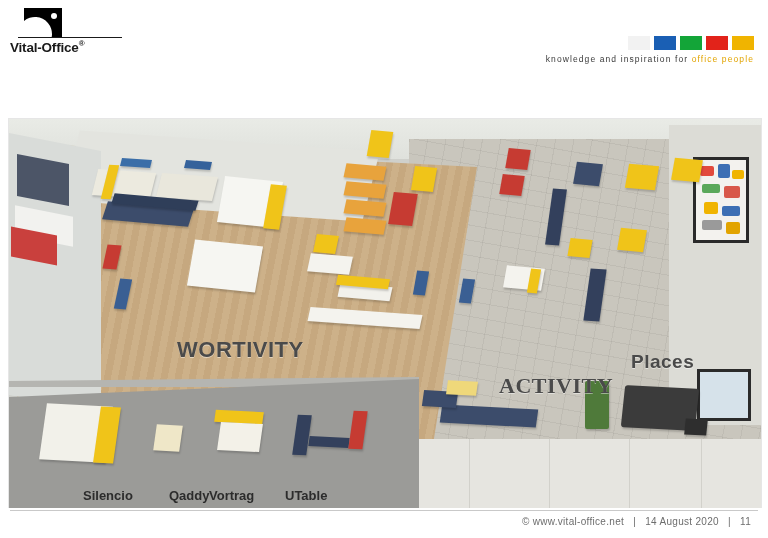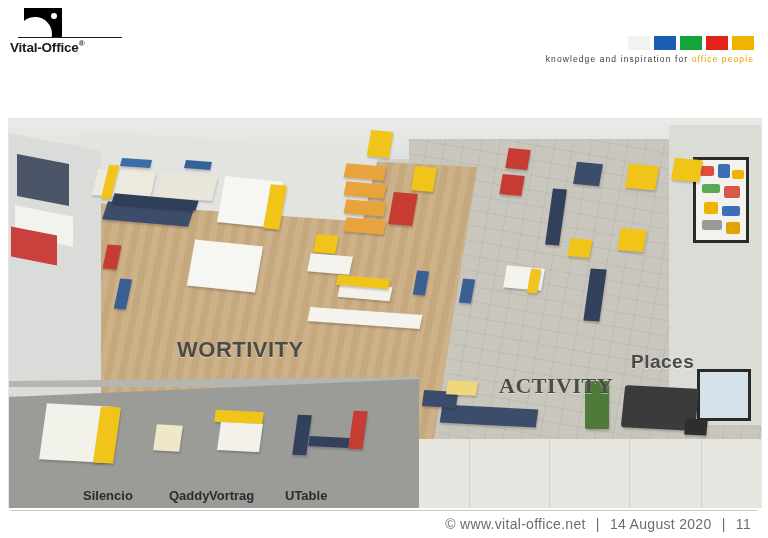--- a/index.html
+++ b/index.html
@@ -283,21 +283,21 @@
   }
   .footer-rule {
     position: absolute;
     left: 10px; right: 10px; top: 2px;
     height: 1px;
     background: #c9c9c9;
   }
   .footer-text {
     position: absolute;
     right: 14px; top: 8px;
-    font-size: 14px;
+    font-size: 10px;
     color: #6d6d6d;
     letter-spacing: .3px;
     white-space: nowrap;
   }
   .footer-text span { margin: 0 3px; }
 </style>
 </head>
 <body>
 
 <div class="slide">

